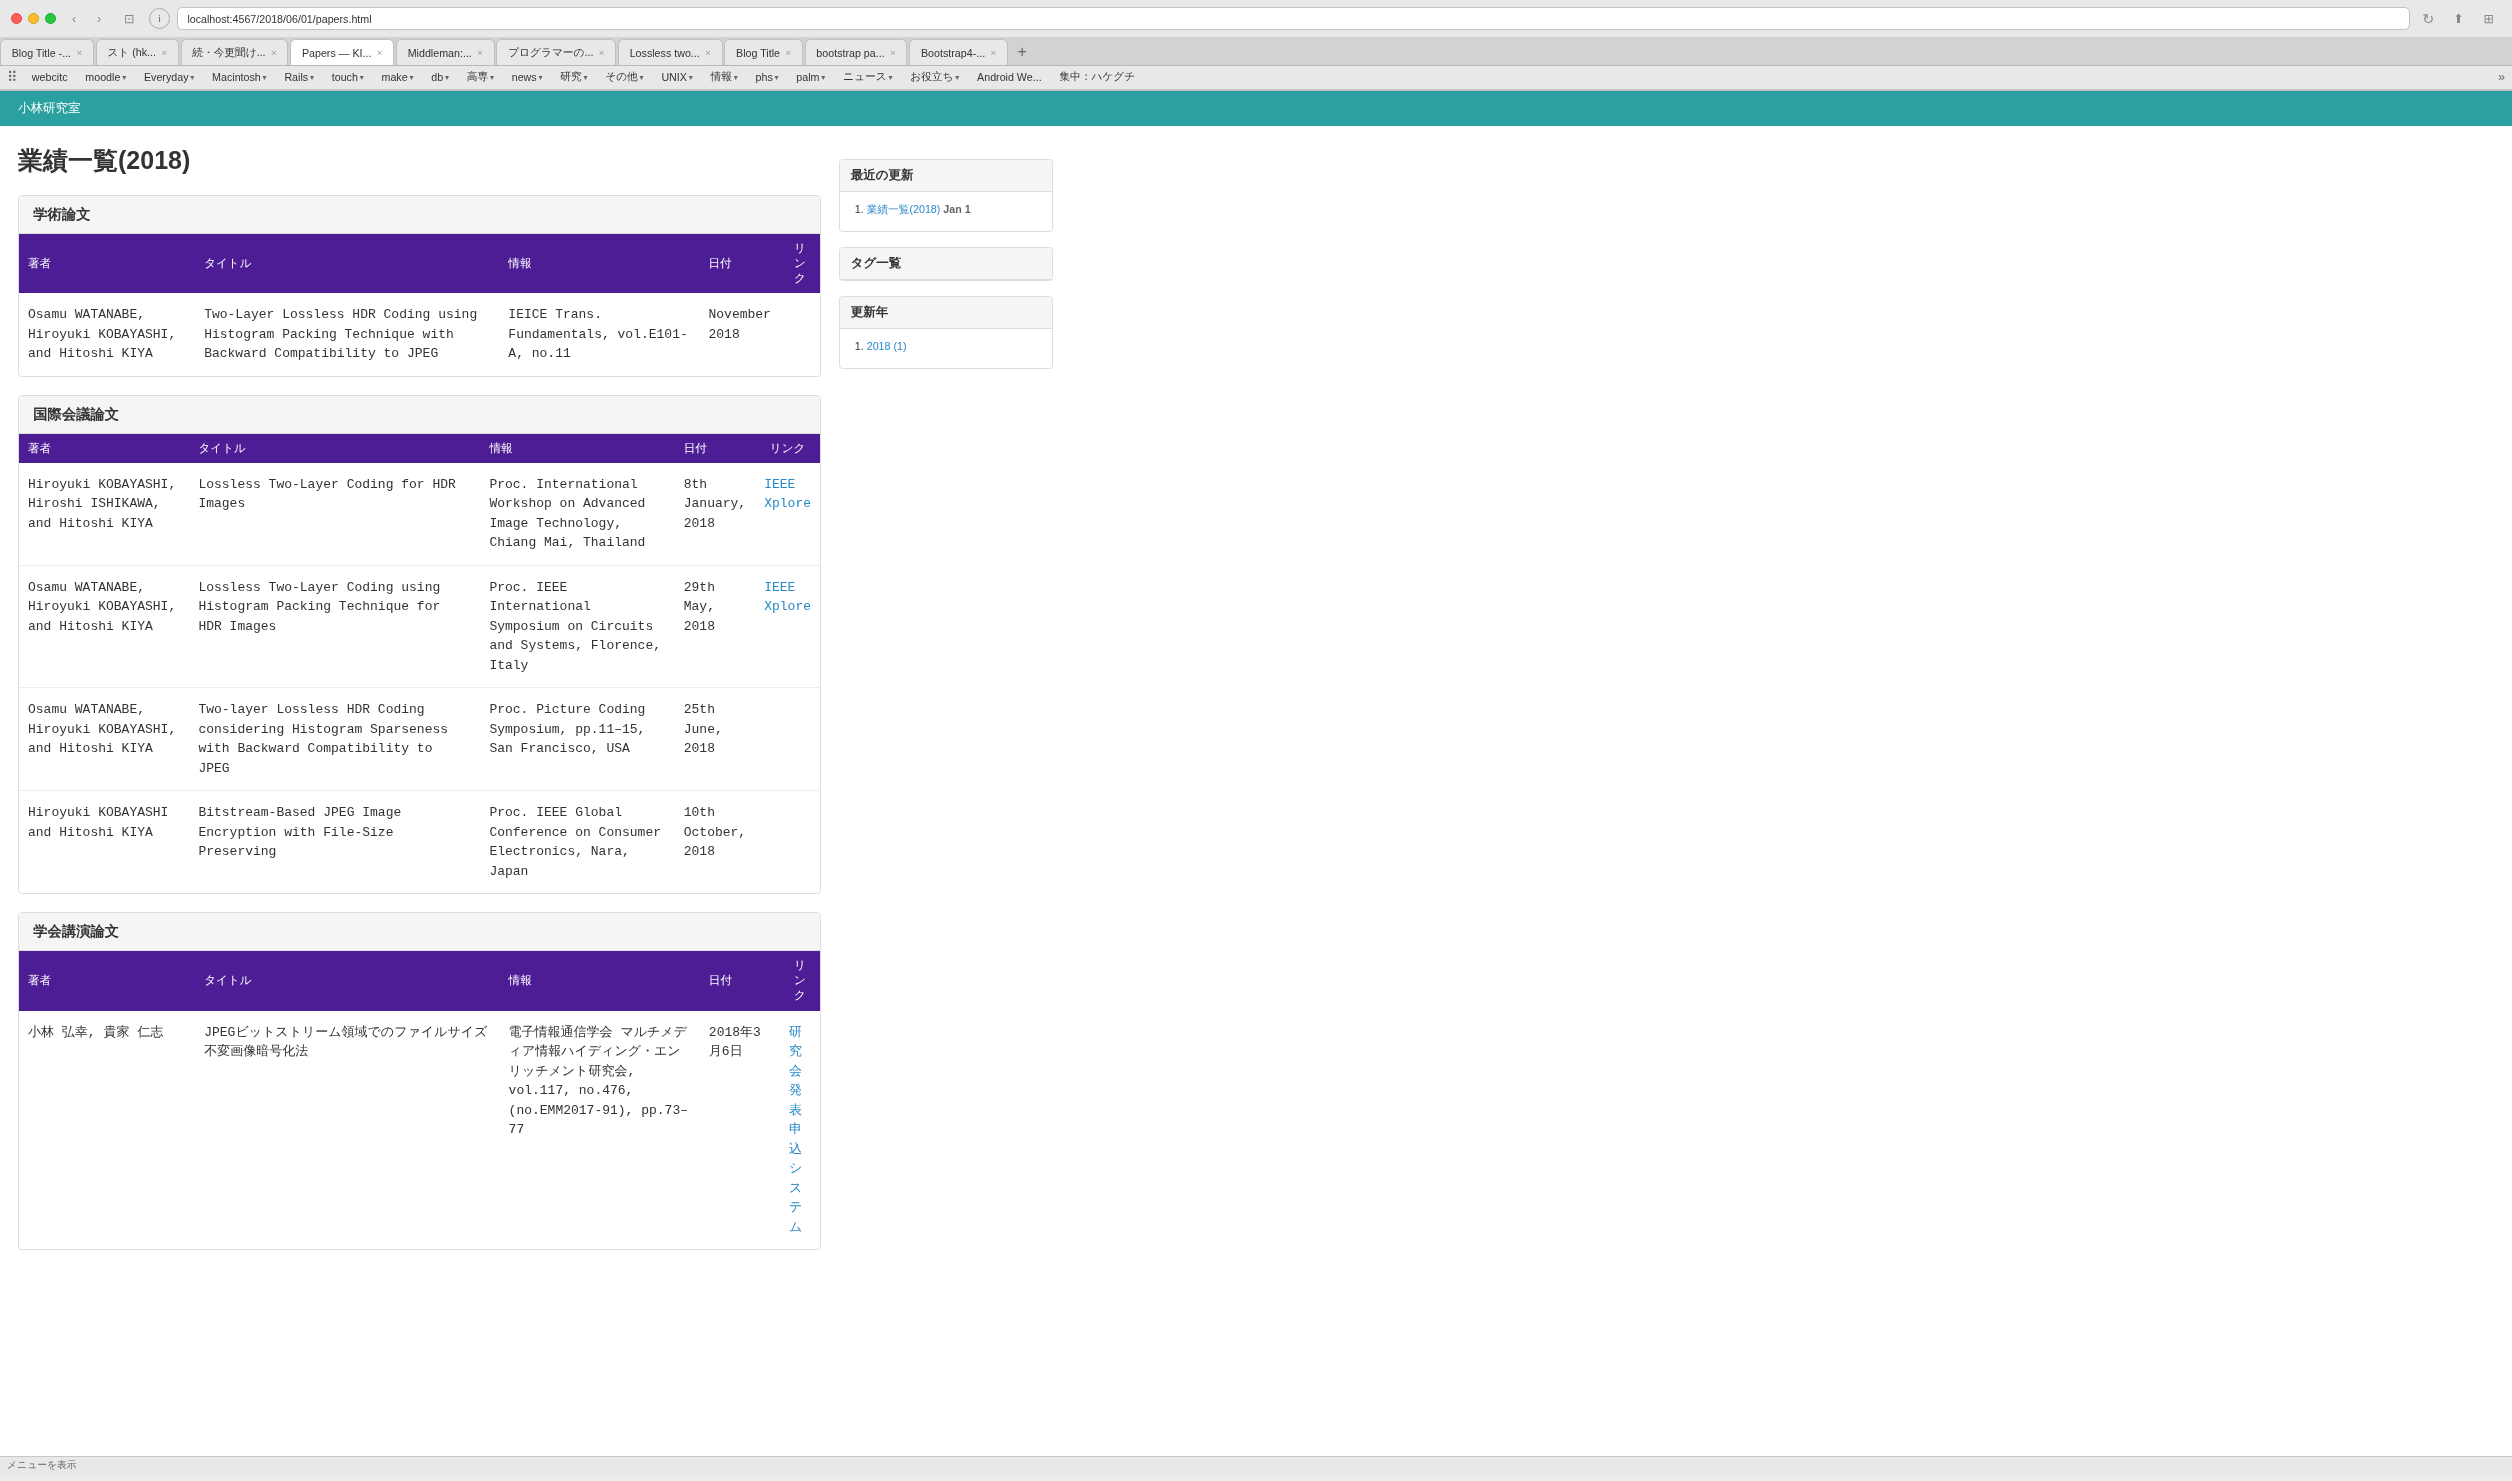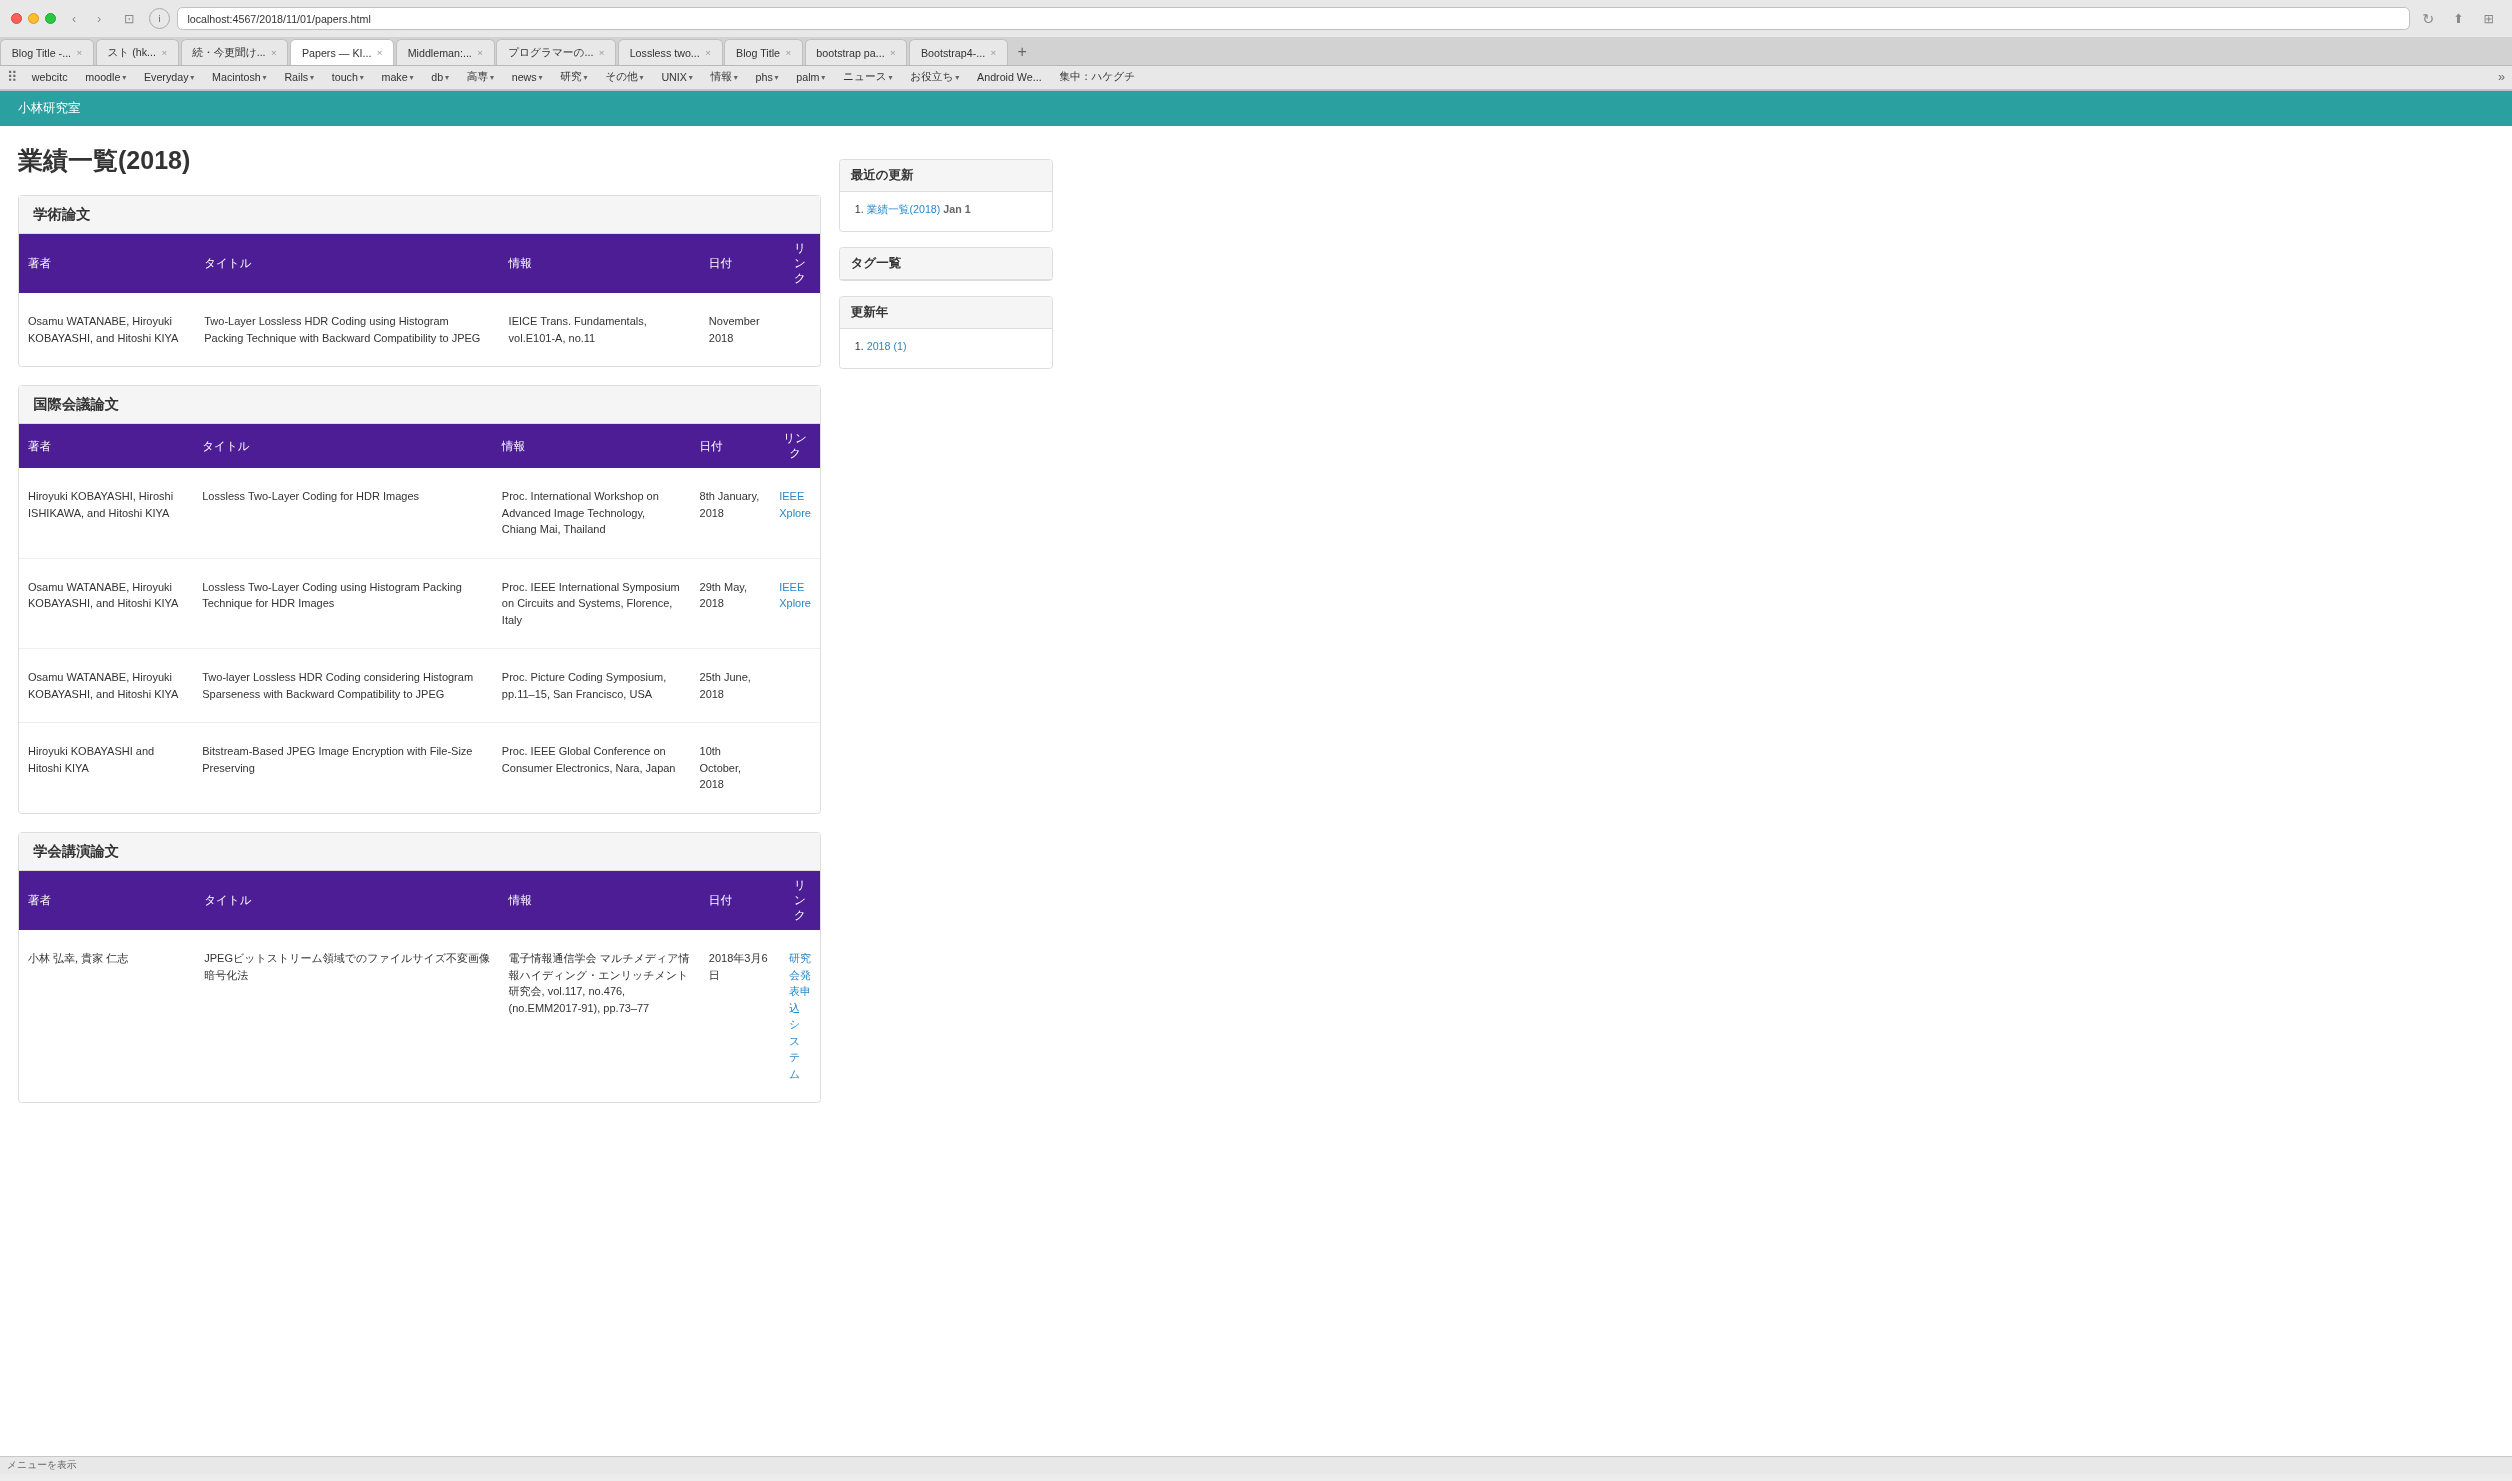--- a/index.html
+++ b/index.html
@@ -53,21 +53,21 @@
     
     .page-title { font-size: 25px; font-weight: bold; color: #333; margin-bottom: 18px; }
 
     
     .section { border: 0.9px solid #ddd; border-radius: 3.6px; margin-bottom: 18px; background: #fff; }
     .section-header { background: #f5f5f5; padding: 9px 14.3px; border-bottom: 0.9px solid #ddd; font-size: 14.3px; font-weight: bold; color: #333; }
 
     
     .papers-table { width: 100%; border-collapse: collapse; }
     .papers-table th { background: #4c1d95; color: #fff; padding: 7.1px 9px; text-align: left; font-size: 11.6px; font-weight: normal; }
-    .papers-table td { padding: 20px 9px; vertical-align: top; border-top: 0.9px solid #eee; font-size: 11px; line-height: 1.5; }
+    .papers-table td { padding: 12px 9px; vertical-align: top; border-top: 0.9px solid #eee; font-size: 13px; line-height: 1.5; font-family: Liberation Mono, monospace; }
     .papers-table tr:first-child td { border-top: none; }
     .papers-table .col-author { width: 22%; margin-top: 47px; }
     .papers-table .col-title { width: 38%; }
     .papers-table .col-info { width: 25%; }
     .papers-table .col-date { width: 10%; }
     .papers-table .col-link { width: 5%; text-align: center; }
     .link-text { color: #2888c8; text-decoration: none; }
 
     
     .sidebar-box { border: 0.9px solid #ddd; border-radius: 3.6px; margin-bottom: 14.3px; background: #fff; margin-top: 15px; }
@@ -93,21 +93,21 @@
       <div class="traffic-light tl-green"></div>
     </div>
     <div class="nav-buttons">
       <button class="nav-btn">‹</button>
       <button class="nav-btn">›</button>
     </div>
     <button class="sidebar-btn">⊡</button>
     <div class="url-bar-container">
       <div class="url-info-btn">ℹ</div>
       <div class="url-bar">
-        <span>localhost:4567/2018/11/01/papers.html</span>
+        <span>localhost:4567/2018/06/01/papers.html</span>
       </div>
       <button class="reload-btn">↻</button>
     </div>
     <div class="window-btns">
       <button class="window-btn">⬆</button>
       <button class="window-btn">⊞</button>
     </div>
   </div>
 
   <div class="tabs-bar">

